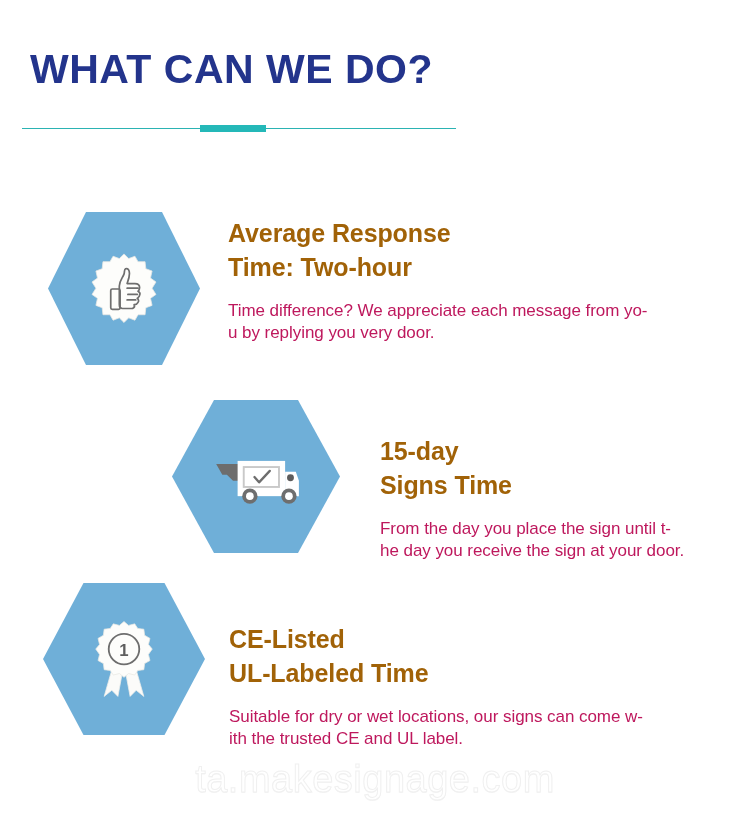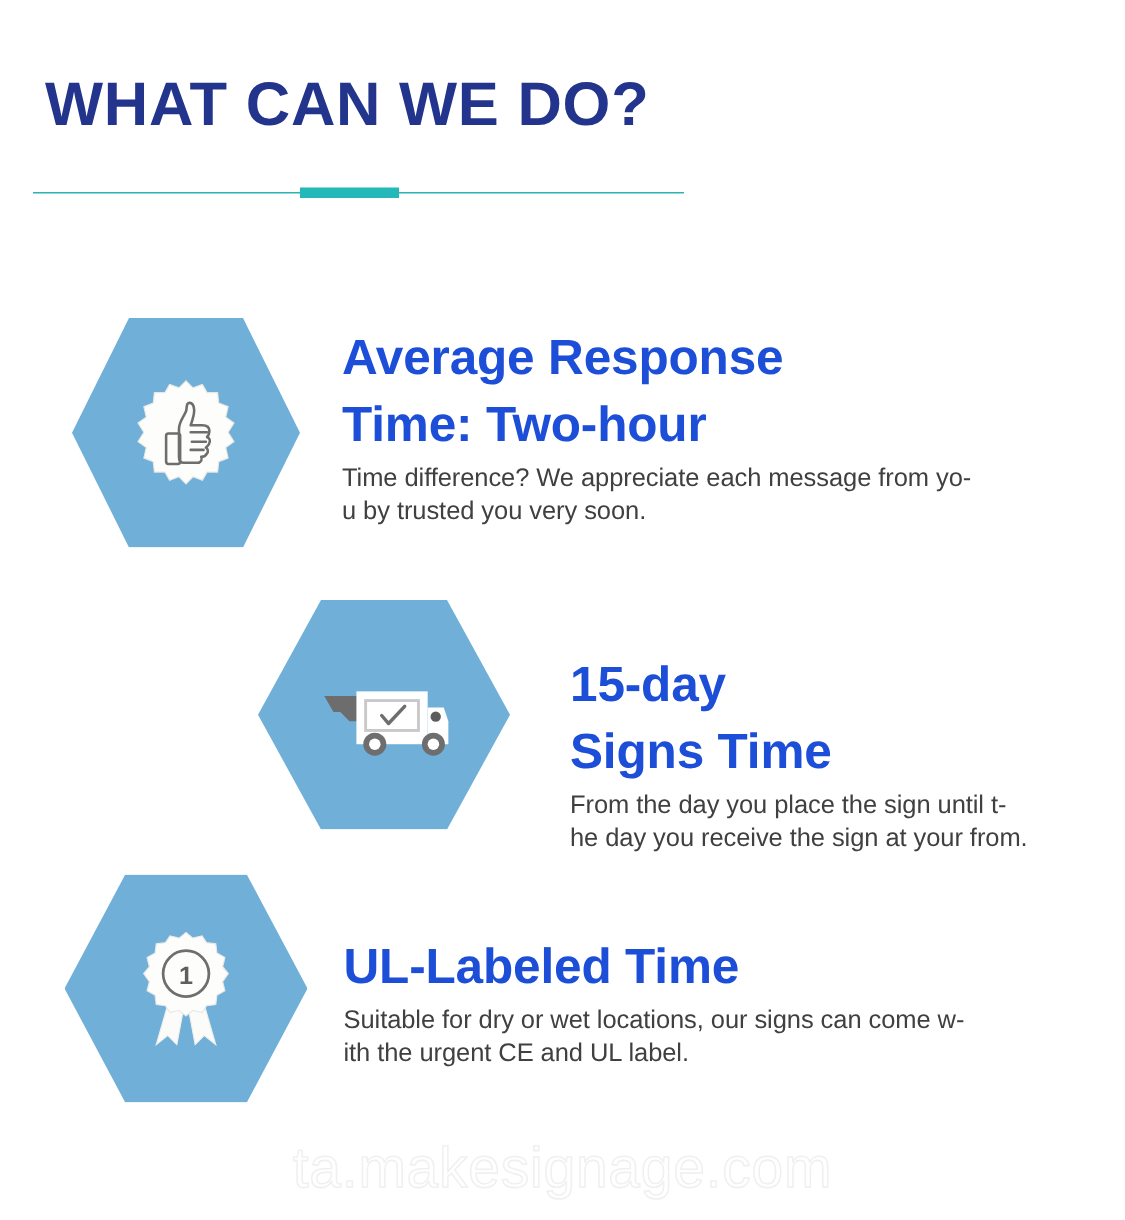--- a/index.html
+++ b/index.html
@@ -71,33 +71,33 @@
     left: 50%;
     top: 50%;
     transform: translate(-50%, -50%);
     width: 78px;
     height: 78px;
   }
   .hex-icon svg { display: block; width: 100%; height: 100%; }
 
   .feature-text { position: absolute; }
   .feature-heading {
-    color: #1d4ed8;
-    font-size: 33px;
+    color: #a16207;
+    font-size: 25px;
     font-weight: bold;
     line-height: 1.36;
     letter-spacing: -0.1px;
   }
   .feature-heading .hl { display: block; }
   .feature-body {
-    color: #404040;
+    color: #be185d;
     font-size: 17px;
     line-height: 1.28;
     letter-spacing: -0.05px;
-    margin-top: 2px;
+    margin-top: 16px;
   }
   .feature-body .bl { display: block; white-space: nowrap; }
 
   
   .watermark {
     position: absolute;
     left: 0;
     right: 0;
     top: 758px;
     text-align: center;
@@ -146,21 +146,21 @@
         </svg>
       </div>
     </div>
     <div class="feature-text" style="left:228px; top:216px; width:505px;">
       <div class="feature-heading">
         <span class="hl">Average Response</span>
         <span class="hl">Time: Two-hour</span>
       </div>
       <div class="feature-body">
         <span class="bl">Time difference? We appreciate each message from yo-</span>
-        <span class="bl">u by trusted you very soon.</span>
+        <span class="bl">u by replying you very door.</span>
       </div>
     </div>
   </div>
 
   <div class="feature">
     <div class="hex" style="left:172px; top:400px; width:168px; height:153px;">
       <div class="hex-icon" style="width:92px; height:72px;">
         <svg viewBox="0 0 120 94" xmlns="http://www.w3.org/2000/svg">
 
           <path d="M8 30 L44 30 L44 52 L30 52 L22 44 L16 44 Z" fill="#6d6d6d"></path>
@@ -179,21 +179,21 @@
         </svg>
       </div>
     </div>
     <div class="feature-text" style="left:380px; top:434px; width:360px;">
       <div class="feature-heading">
         <span class="hl">15-day</span>
         <span class="hl">Signs Time</span>
       </div>
       <div class="feature-body">
         <span class="bl">From the day you place the sign until t-</span>
-        <span class="bl">he day you receive the sign at your from.</span>
+        <span class="bl">he day you receive the sign at your door.</span>
       </div>
     </div>
   </div>
 
   <div class="feature">
     <div class="hex" style="left:43px; top:583px; width:162px; height:152px;">
       <div class="hex-icon" style="width:74px; height:84px;">
         <svg viewBox="0 0 96 110" xmlns="http://www.w3.org/2000/svg">
 
           <path d="M33 66 L22 104 L32 96 L40 104 L46 72 Z" fill="#fbfbf9" stroke="#eeeeea" stroke-width="1"></path>
@@ -204,24 +204,25 @@
                    L82 57 L75 61 L74 69 L66 70 L62 76 L54 74 L48 79
                    L42 74 L34 76 L30 70 L22 69 L21 61 L14 57 L16 49 L11 42 L16 36
                    L14 28 L21 24 L22 16 L30 15 L34 9 L42 11 Z" fill="#fdfdfb" stroke="#e8e8e4" stroke-width="1"></path>
           <circle cx="48" cy="42" r="20" fill="none" stroke="#6e6e6e" stroke-width="2.4"></circle>
           <text x="48" y="51" text-anchor="middle" font-family="Liberation Sans, sans-serif" font-size="22" font-weight="bold" fill="#5e5e5e">1</text>
         </svg>
       </div>
     </div>
     <div class="feature-text" style="left:229px; top:622px; width:500px;">
       <div class="feature-heading">
+        <span class="hl">CE-Listed</span>
         <span class="hl">UL-Labeled Time</span>
       </div>
       <div class="feature-body">
         <span class="bl">Suitable for dry or wet locations, our signs can come w-</span>
-        <span class="bl">ith the urgent CE and UL label.</span>
+        <span class="bl">ith the trusted CE and UL label.</span>
       </div>
     </div>
   </div>
 
   <div class="watermark">ta.makesignage.com</div>
 
 </div>
 
 </body></html>

